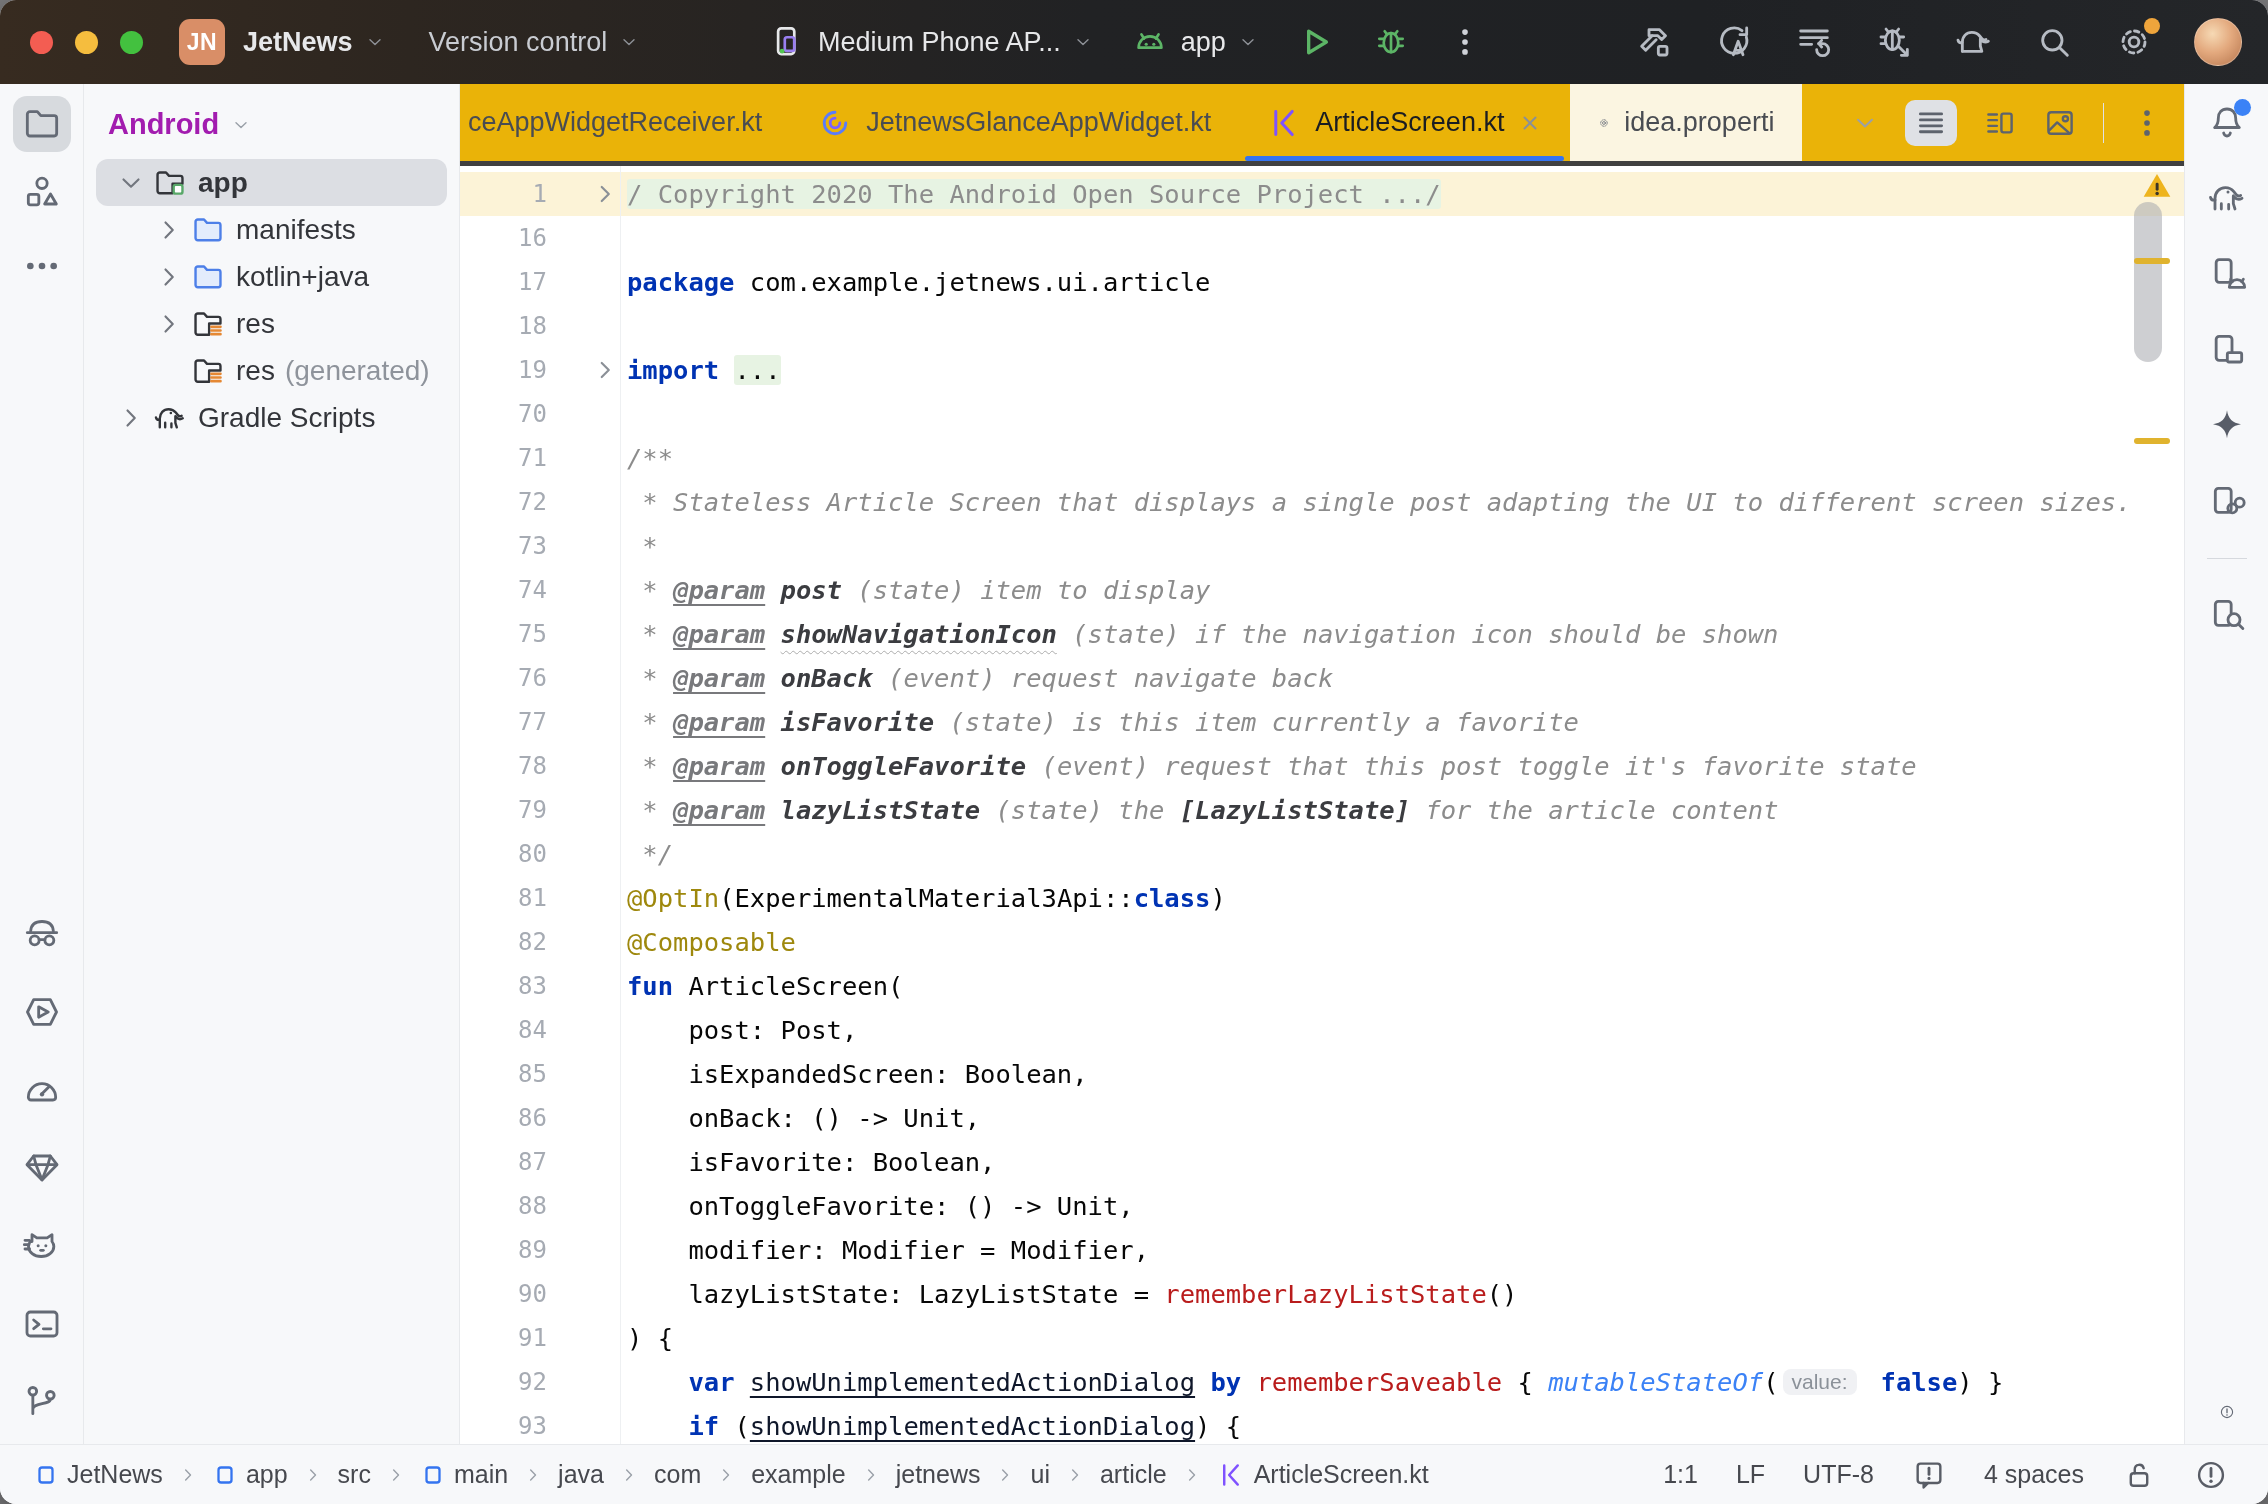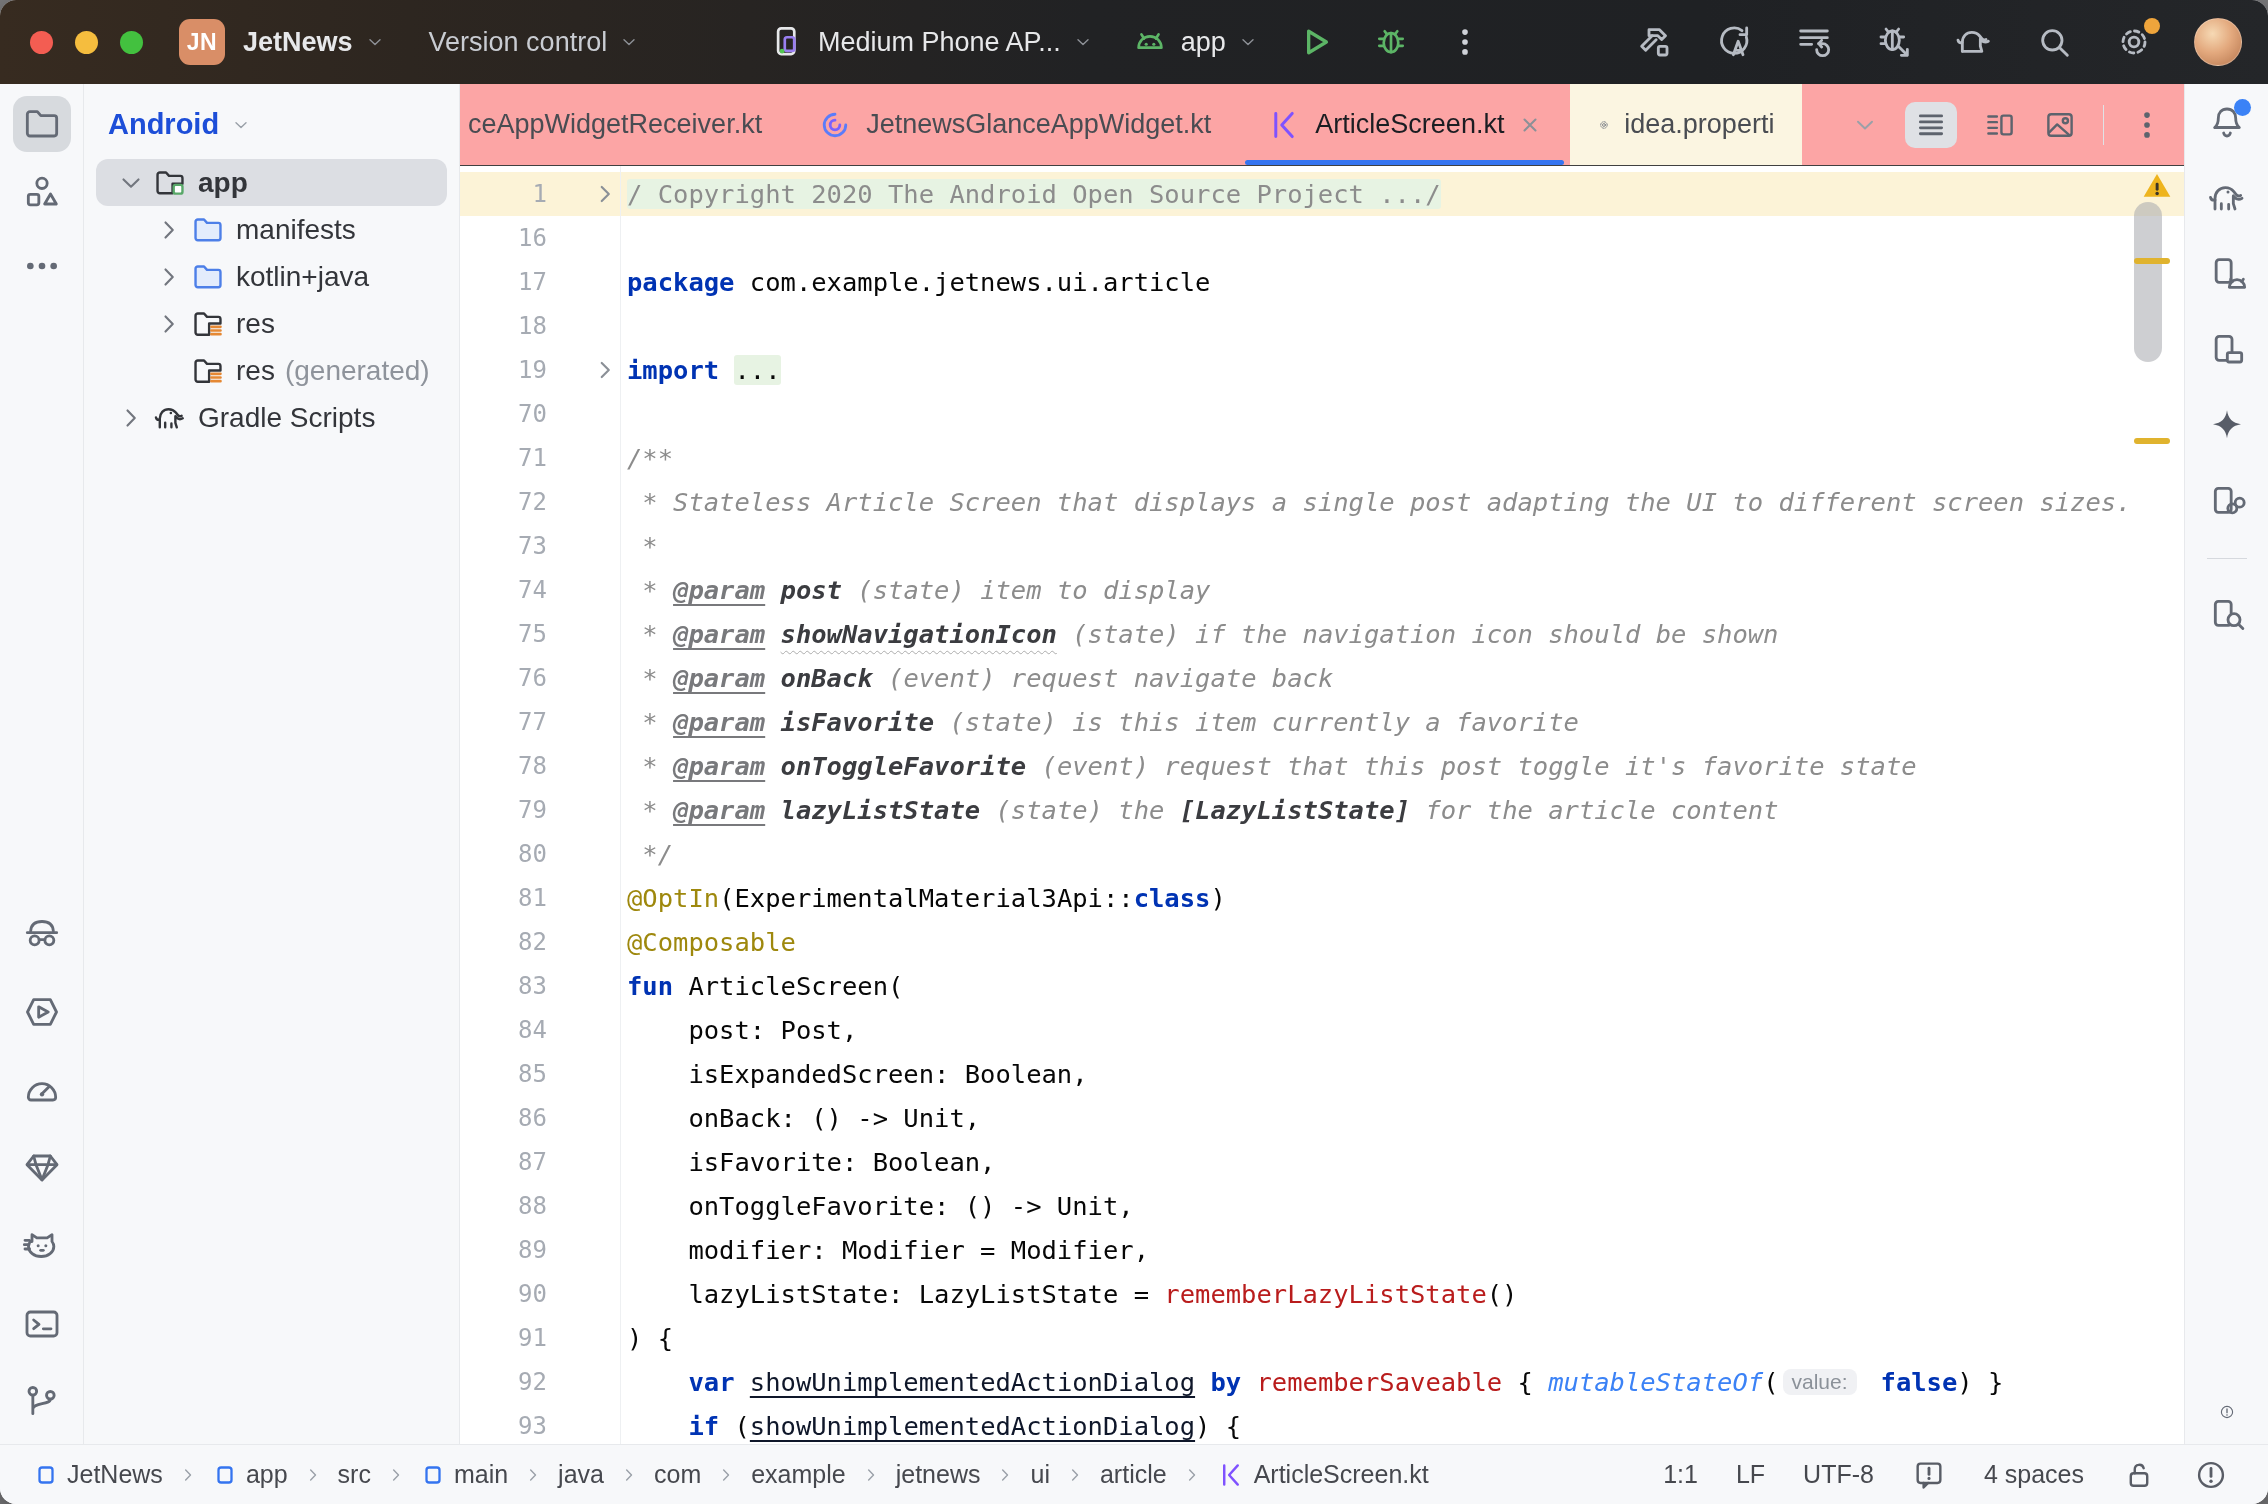--- a/index.html
+++ b/index.html
@@ -35,32 +35,32 @@
   .tool-btn.sel{background:#d7dade;}
   .left-bottom{margin-top:auto;display:flex;flex-direction:column;align-items:center;gap:38px;padding-bottom:22px;}
   .right-strip{width:84px;flex:none;border-left:1px solid #e7e9ec;display:flex;flex-direction:column;align-items:center;padding-top:18px;gap:36px;color:#646a75;}
   .right-strip .divider-h{width:40px;height:1px;background:#d6d9de;}
   .bell-wrap{position:relative;}
   .bell-dot{position:absolute;top:-3px;right:-4px;width:17px;height:17px;border-radius:50%;background:#3b82f6;}
   .right-bottom{margin-top:auto;padding-bottom:24px;}
 
   
   .project-panel{width:376px;flex:none;border-right:1px solid #e7e9ec;background:#f7f8fa;padding-top:16px;overflow:hidden;}
-  .pp-header{display:flex;align-items:center;gap:12px;padding:8px 0 18px 24px;font-size:29px;font-weight:bold;color:#1d4ed8;}
+  .pp-header{display:flex;align-items:center;gap:12px;padding:8px 0 18px 24px;font-size:29px;font-weight:bold;color:#a21caf;}
   .tree-row{height:47px;margin:0 12px;border-radius:12px;display:flex;align-items:center;font-size:28px;color:#33353a;}
   .tree-row.sel{background:#dcdee3;}
   .tree-row .lbl{margin-left:10px;white-space:nowrap;}
   .tree-row .suffix{color:#8e939b;margin-left:10px;}
   .ind0{padding-left:20px;} .ind1{padding-left:58px;}
   .tchev{width:30px;height:30px;color:#72767e;flex:none;}
   .ticon{width:36px;height:34px;margin-left:6px;flex:none;}
 
   
   .editor-col{flex:1;display:flex;flex-direction:column;background:#fff;min-width:0;}
-  .tabbar{height:82px;flex:none;background:#fca5a5;border-bottom:1px solid #404040;display:flex;align-items:stretch;overflow:hidden;}
+  .tabbar{height:82px;flex:none;background:#eab308;border-bottom:5px solid #404040;display:flex;align-items:stretch;overflow:hidden;}
   .tab{display:flex;align-items:center;gap:14px;padding:0 28px;font-size:27px;color:#494c52;position:relative;white-space:nowrap;}
   .tab.first{padding-left:8px;}
   .tab.active{color:#1b1d22;}
   .tab.active::after{content:"";position:absolute;left:6px;right:6px;bottom:0;height:5px;border-radius:3px;background:#3574f0;}
   .tab.special{background:#fbf5e1;max-width:232px;overflow:hidden;}
   .tab .close{color:#8b9097;}
   .tabctl{margin-left:auto;display:flex;align-items:center;gap:26px;padding:0 20px;color:#5d636d;flex:none;}
   .pill{background:#dfe1e5;border-radius:10px;width:52px;height:46px;display:flex;align-items:center;justify-content:center;}
   .vdiv{width:1px;height:40px;background:#e0e2e6;}
 

